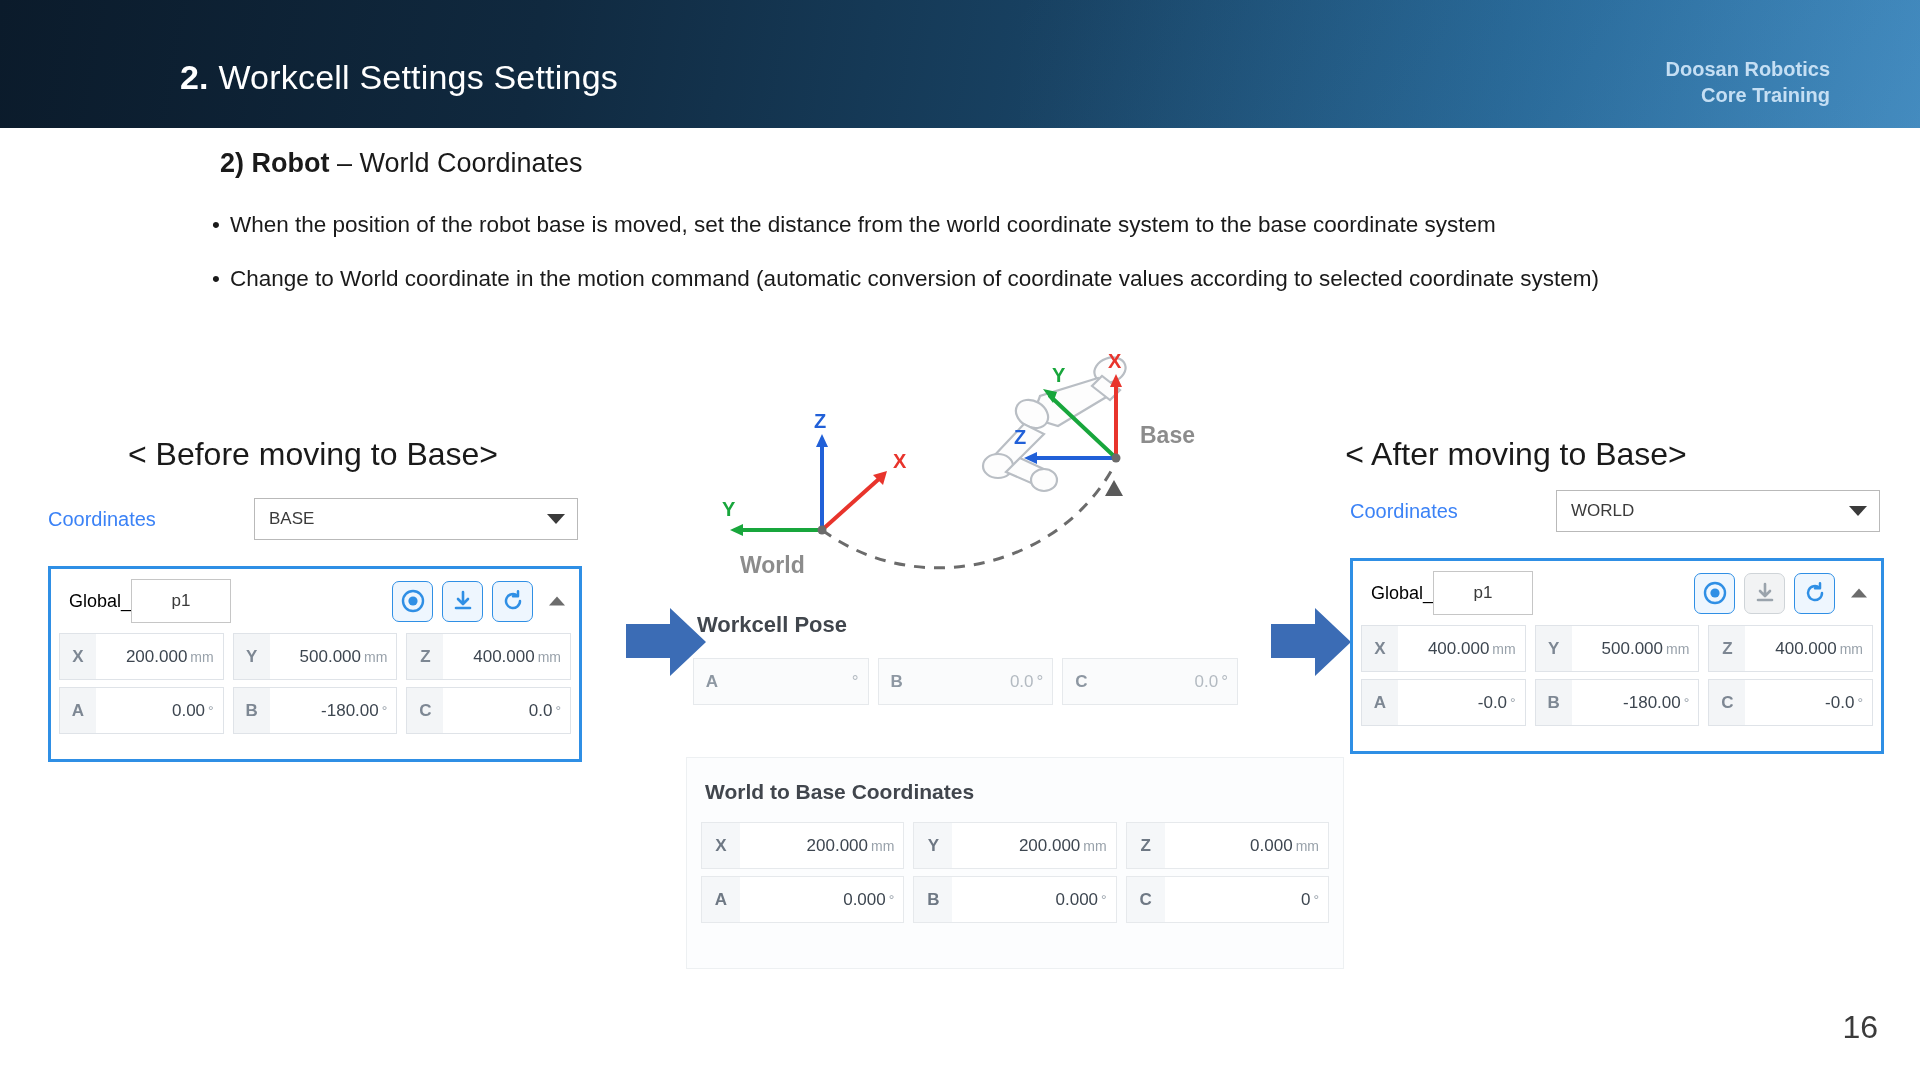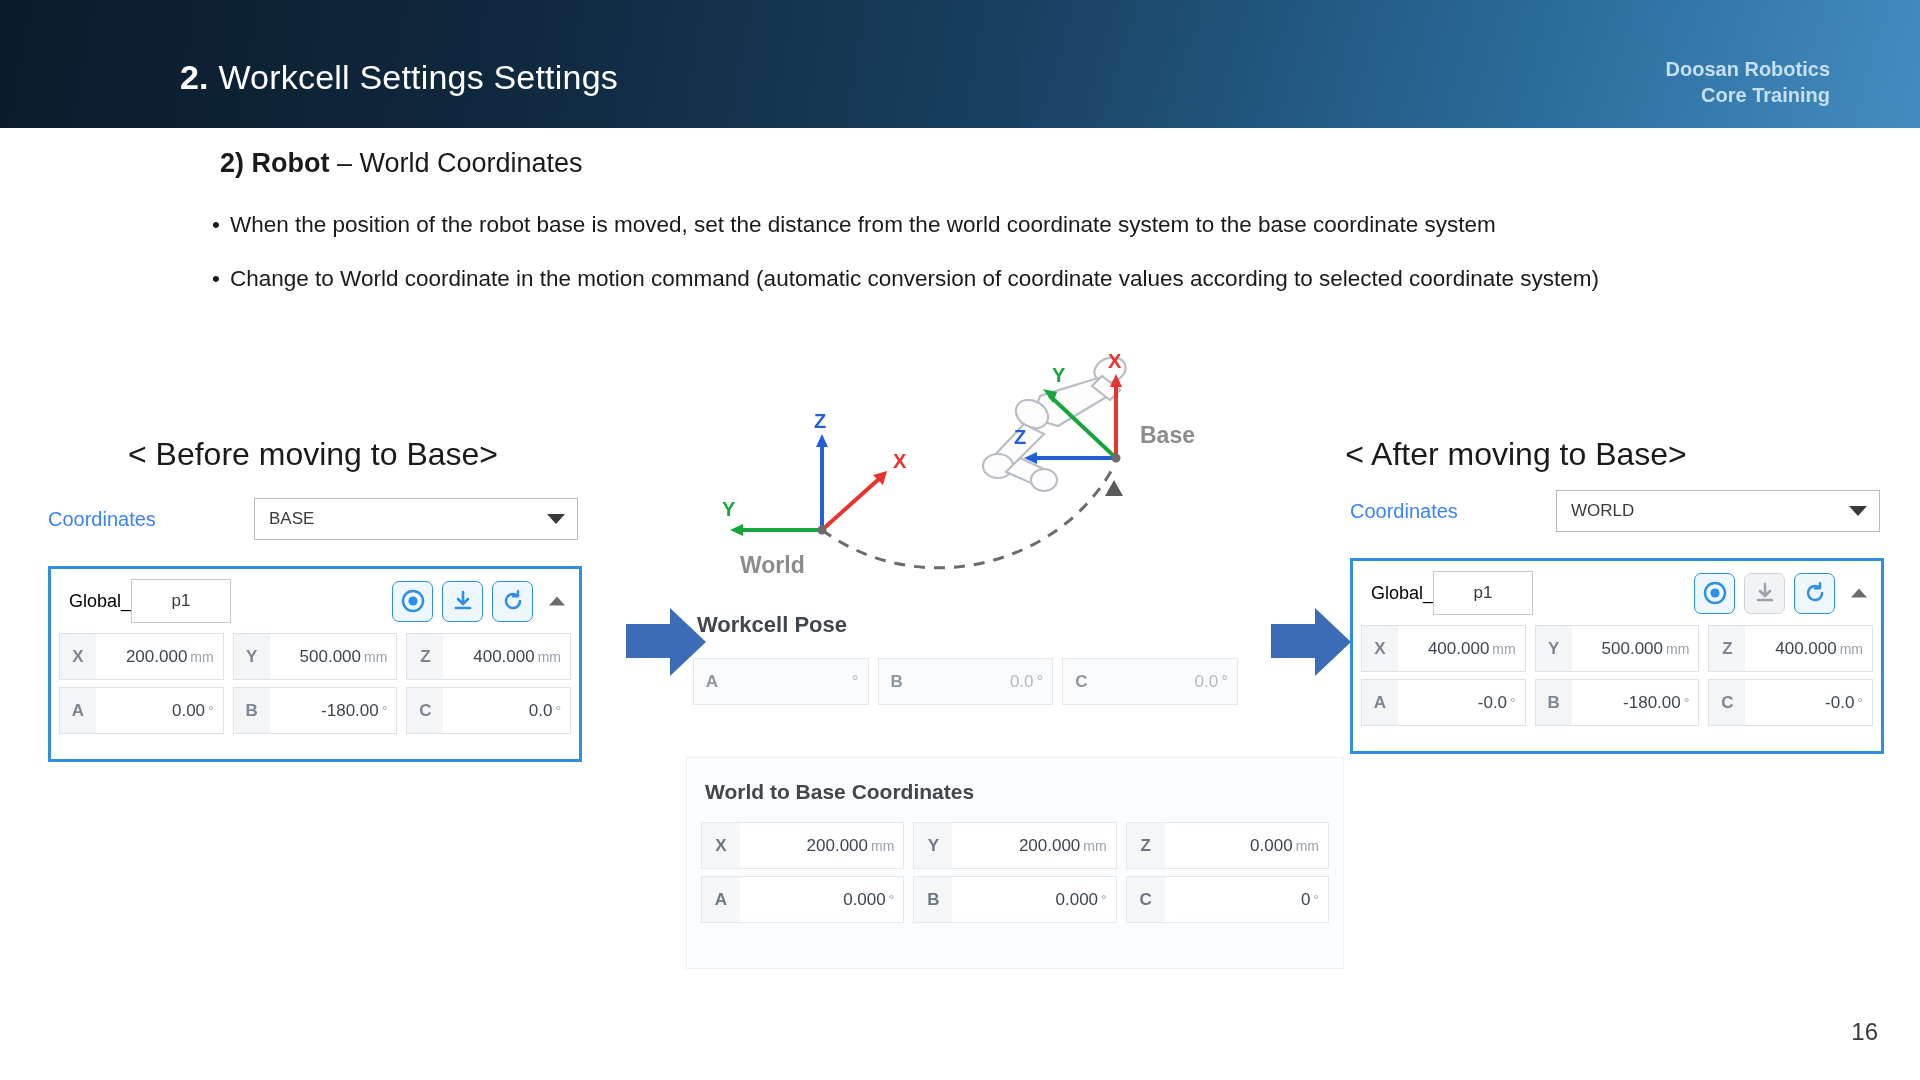--- a/index.html
+++ b/index.html
@@ -155,21 +155,21 @@
     display:flex; align-items:center; justify-content:center;
     font-size:17px; font-weight:bold; flex:0 0 38px;
   }
   .wtb-cell .v {
     flex:1; display:flex; align-items:baseline; justify-content:flex-end;
     padding-right:9px; font-size:17px; color:#3d4650; gap:3px;
   }
   .wtb-cell .unit { font-size:14px; color:#98a1aa; }
 
   
-  .page-no { position:absolute; right:42px; bottom:34px; font-size:24px; color:#3b3b3b; }
+  .page-no { position:absolute; right:42px; bottom:34px; font-size:32px; color:#3b3b3b; }
 </style>
 </head>
 <body>
 
 <div class="header">
   <div class="header-title">
     <b>2.</b>
     <span>Workcell Settings Settings</span>
   </div>
   <div class="header-brand">

